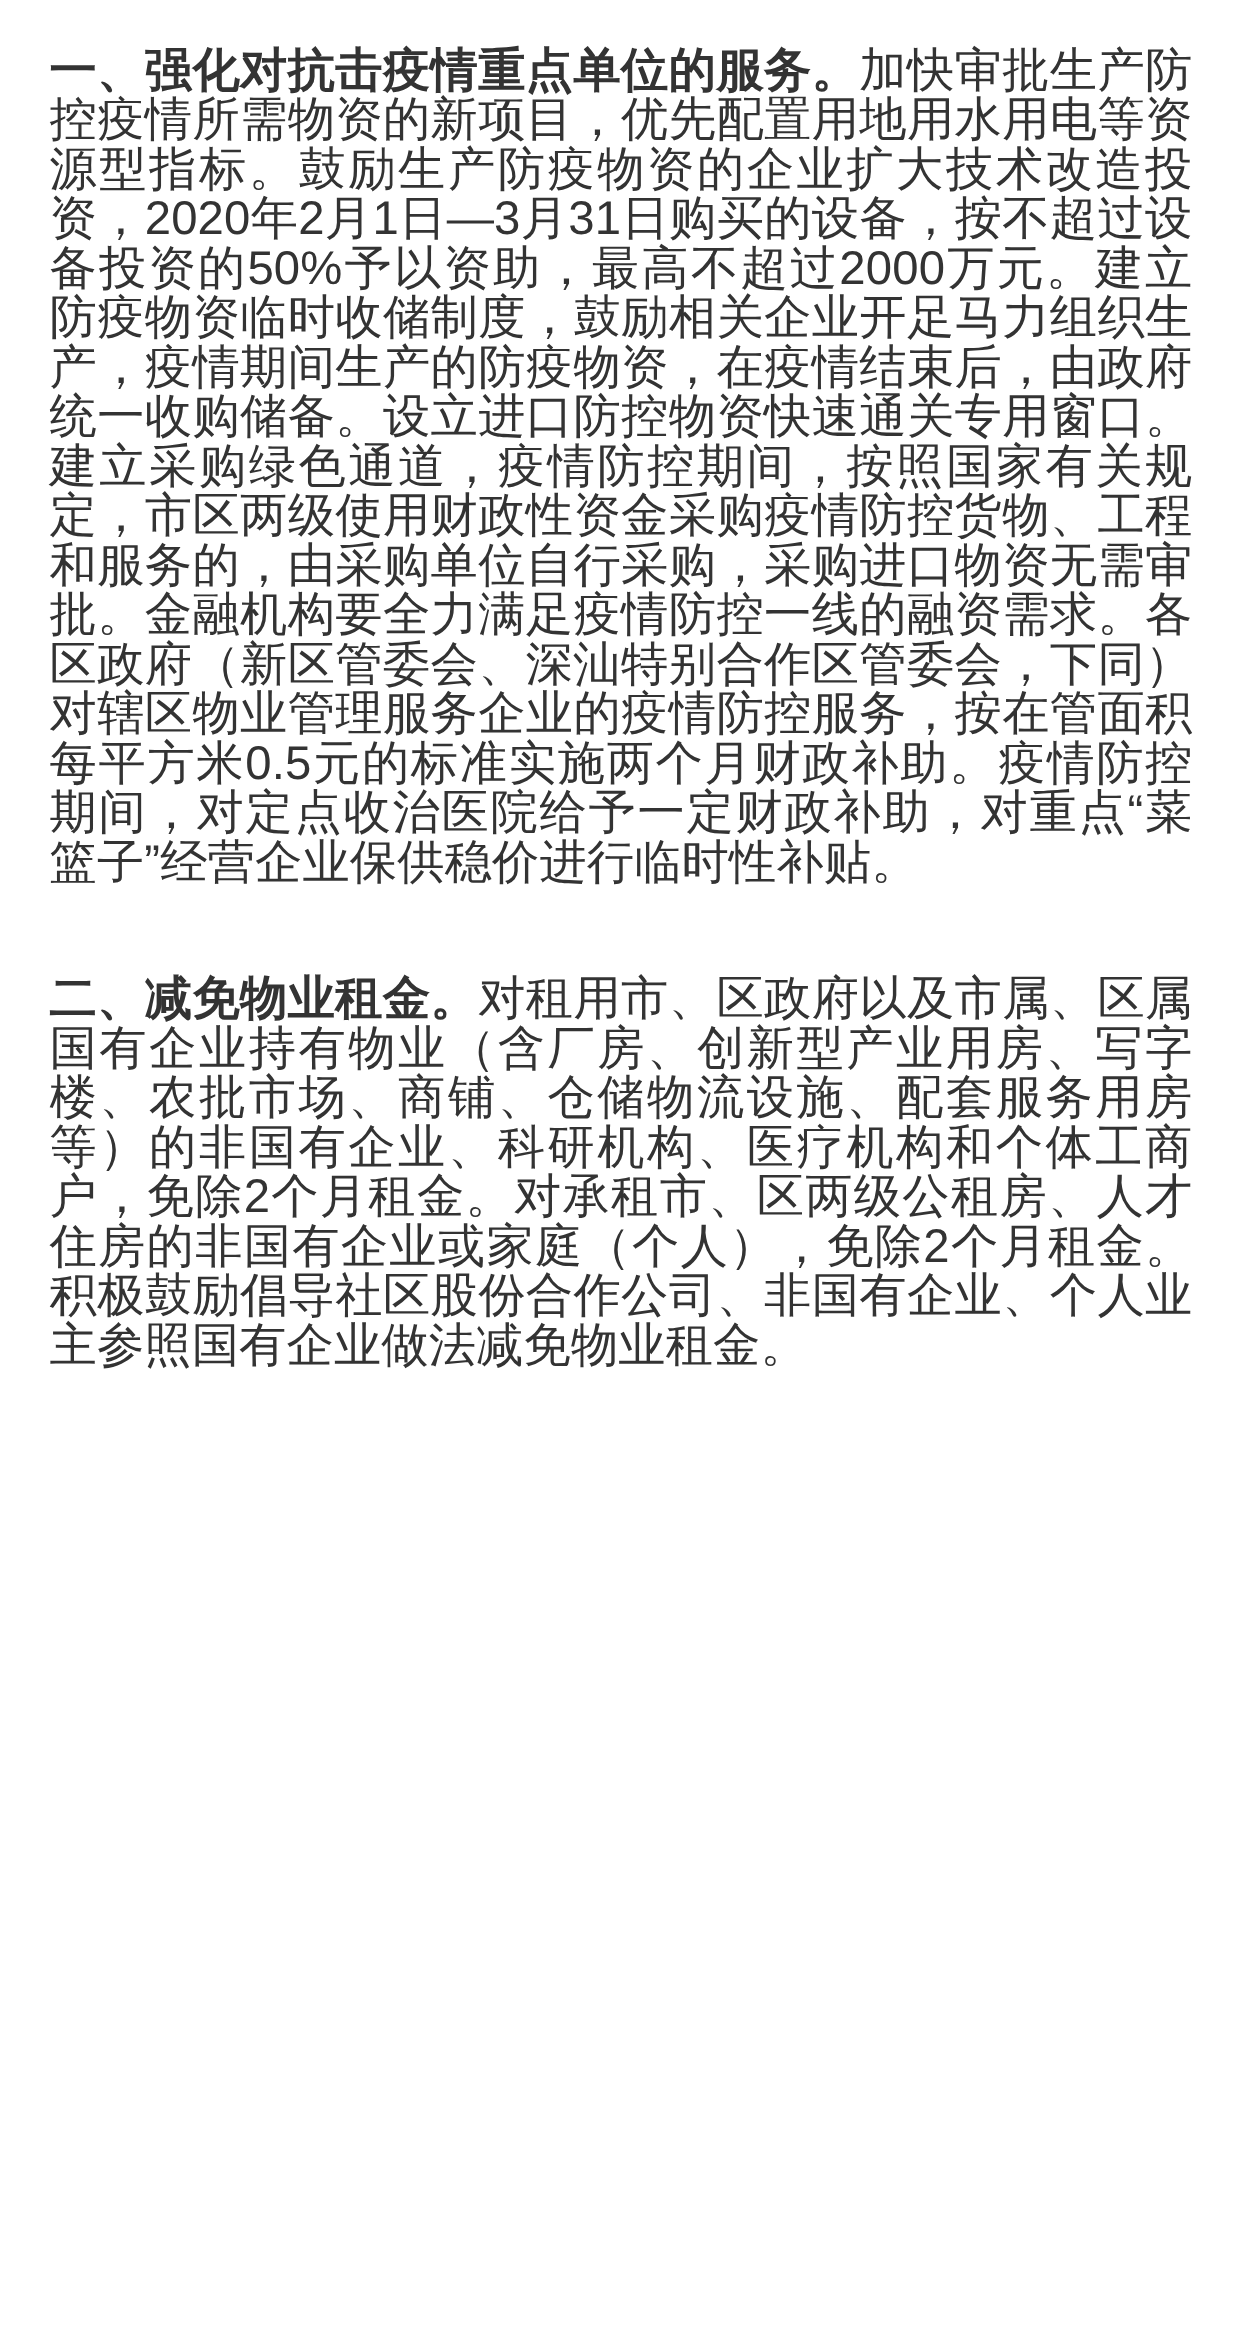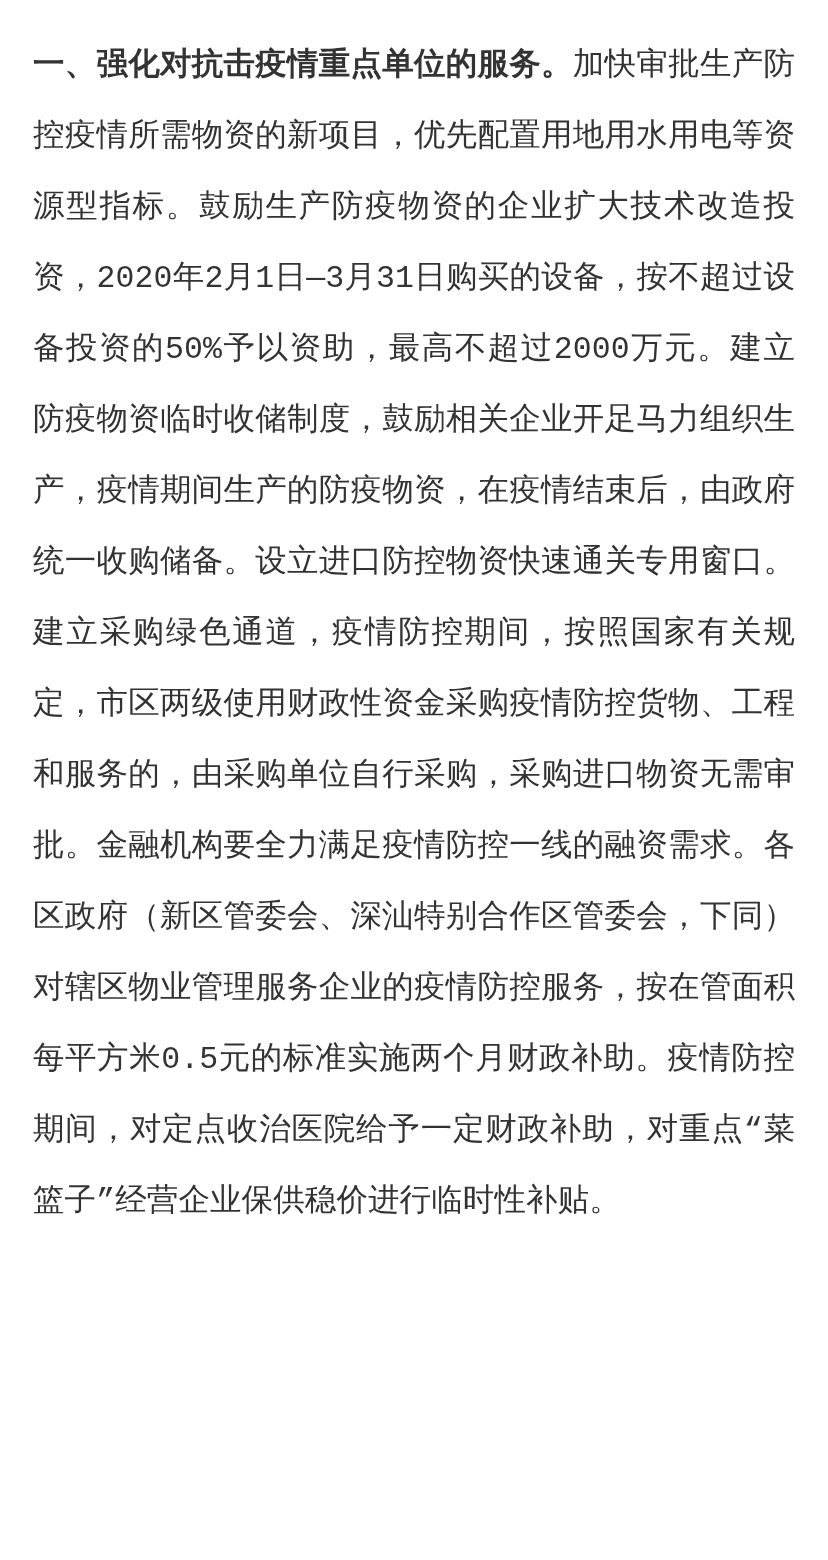--- a/index.html
+++ b/index.html
@@ -12,23 +12,23 @@
     min-height: 1560px;
     box-sizing: border-box;
   }
   .article {
     box-sizing: border-box;
     width: 828px;
     padding: 30px 33px 40px 33px;
   }
   .para {
     margin: 0;
-    font-family: Liberation Mono, monospace;
+    font-family: Liberation Sans, sans-serif;
     font-size: 31.5px;
-    line-height: 71px;
+    line-height: 33px;
     color: #333333;
     text-align: justify;
     text-justify: inter-ideograph;
     letter-spacing: 0.1px;
     word-break: break-all;
   }
   .para + .para {
     margin-top: 57.5px;
   }
   .para-heading {
@@ -37,13 +37,14 @@
   .para-body {
     font-weight: 400;
   }
 </style>
 </head>
 <body>
 
 <article class="article">
   <p class="para"><strong class="para-heading">一、强化对抗击疫情重点单位的服务。</strong><span class="para-body">加快审批生产防控疫情所需物资的新项目，优先配置用地用水用电等资源型指标。鼓励生产防疫物资的企业扩大技术改造投资，2020年2月1日—3月31日购买的设备，按不超过设备投资的50%予以资助，最高不超过2000万元。建立防疫物资临时收储制度，鼓励相关企业开足马力组织生产，疫情期间生产的防疫物资，在疫情结束后，由政府统一收购储备。设立进口防控物资快速通关专用窗口。建立采购绿色通道，疫情防控期间，按照国家有关规定，市区两级使用财政性资金采购疫情防控货物、工程和服务的，由采购单位自行采购，采购进口物资无需审批。金融机构要全力满足疫情防控一线的融资需求。各区政府（新区管委会、深汕特别合作区管委会，下同）对辖区物业管理服务企业的疫情防控服务，按在管面积每平方米0.5元的标准实施两个月财政补助。疫情防控期间，对定点收治医院给予一定财政补助，对重点“菜篮子”经营企业保供稳价进行临时性补贴。</span></p>
 
+  <p class="para"><strong class="para-heading">二、减免物业租金。</strong><span class="para-body">对租用市、区政府以及市属、区属国有企业持有物业（含厂房、创新型产业用房、写字楼、农批市场、商铺、仓储物流设施、配套服务用房等）的非国有企业、科研机构、医疗机构和个体工商户，免除2个月租金。对承租市、区两级公租房、人才住房的非国有企业或家庭（个人），免除2个月租金。积极鼓励倡导社区股份合作公司、非国有企业、个人业主参照国有企业做法减免物业租金。</span></p>
 </article>
 
 </body></html>

